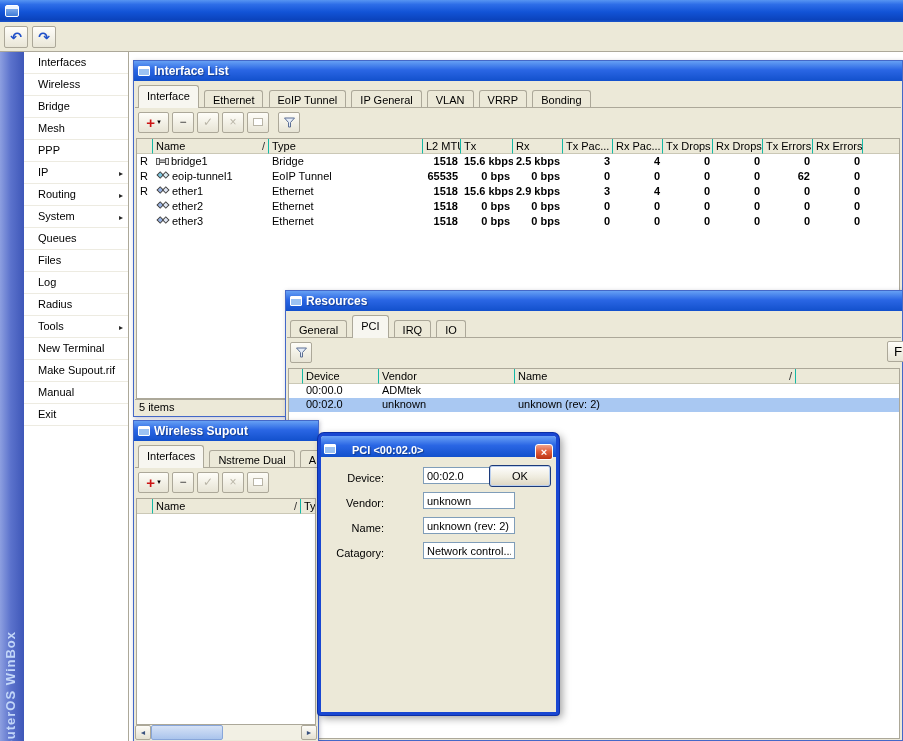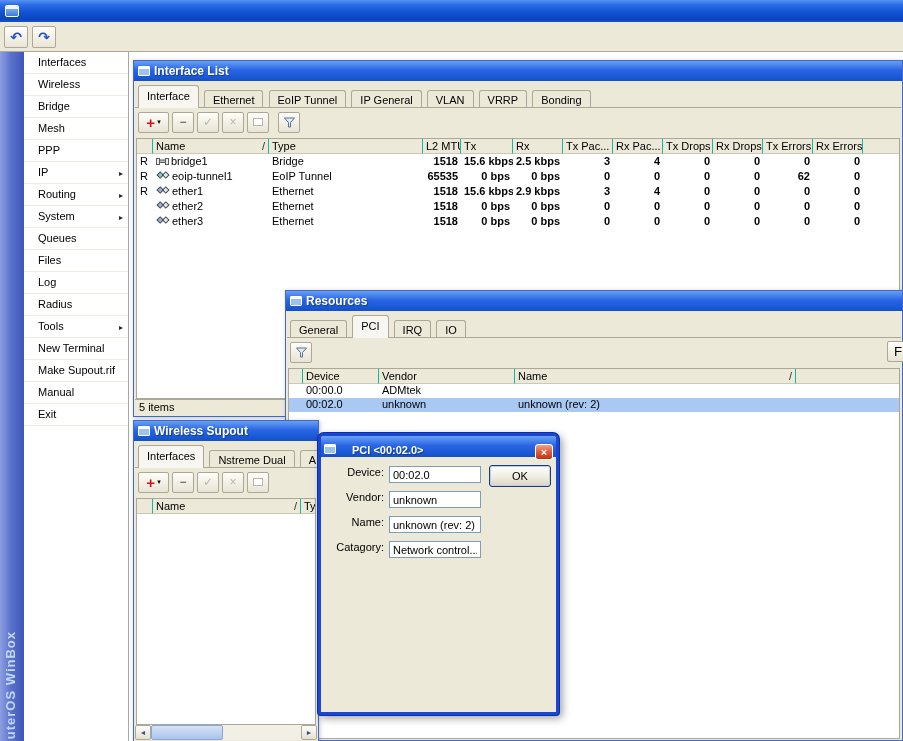--- a/index.html
+++ b/index.html
@@ -114,21 +114,21 @@
     box-shadow:0 0 0 1px #0c2fa6, 3px 3px 9px rgba(0,0,0,.4); z-index:4; }
   .dlg-titlebar { position:absolute; left:0; top:0; right:0; height:21px;
     background:linear-gradient(180deg,#6aa2f6 0%,#2a66e4 45%,#1250cc 100%);
     display:flex; gap:16px; padding:8px 3px;
     color:#fff; font-weight:bold; font-size:11px; text-shadow:1px 1px 1px rgba(0,0,0,.35);
     border-radius:3px 3px 0 0; }
   .close-btn { margin-left:auto; width:18px; height:16px; border:1px solid #fff; border-radius:3px;
     background:linear-gradient(180deg,#f0a28c 0%,#e2603e 45%,#bc3312 100%);
     color:#fff; font-size:11px; font-weight:bold; line-height:13px; text-align:center; padding:0; }
   .dlg-body { position:absolute; left:0; right:0; top:21px; bottom:0; padding-top:9px; }
-  .frow { display:flex; align-items:flex-start; height:18px; margin-bottom:7px; }
+  .frow { display:flex; align-items:flex-end; height:18px; margin-bottom:7px;gap:34px; }
   .frow.gap-top { margin-top:10px; }
   .flabel { width:68px; text-align:right; padding-right:5px; flex:none; }
   .finput { width:92px; height:17px; border:1px solid #7f9db9; background:#fff;
     font:11px "Liberation Sans","DejaVu Sans",sans-serif; padding:0 3px; }
   .ok-btn { position:absolute; top:8px; right:5px; width:62px; height:22px;
     border:1px solid #1c3a7a; border-radius:3px;
     background:linear-gradient(180deg,#fefefe,#efecdf 55%,#dcd5c2);
     box-shadow:inset 0 0 0 1px #bcd0ee; font-size:11px; }
 </style>
 </head>

